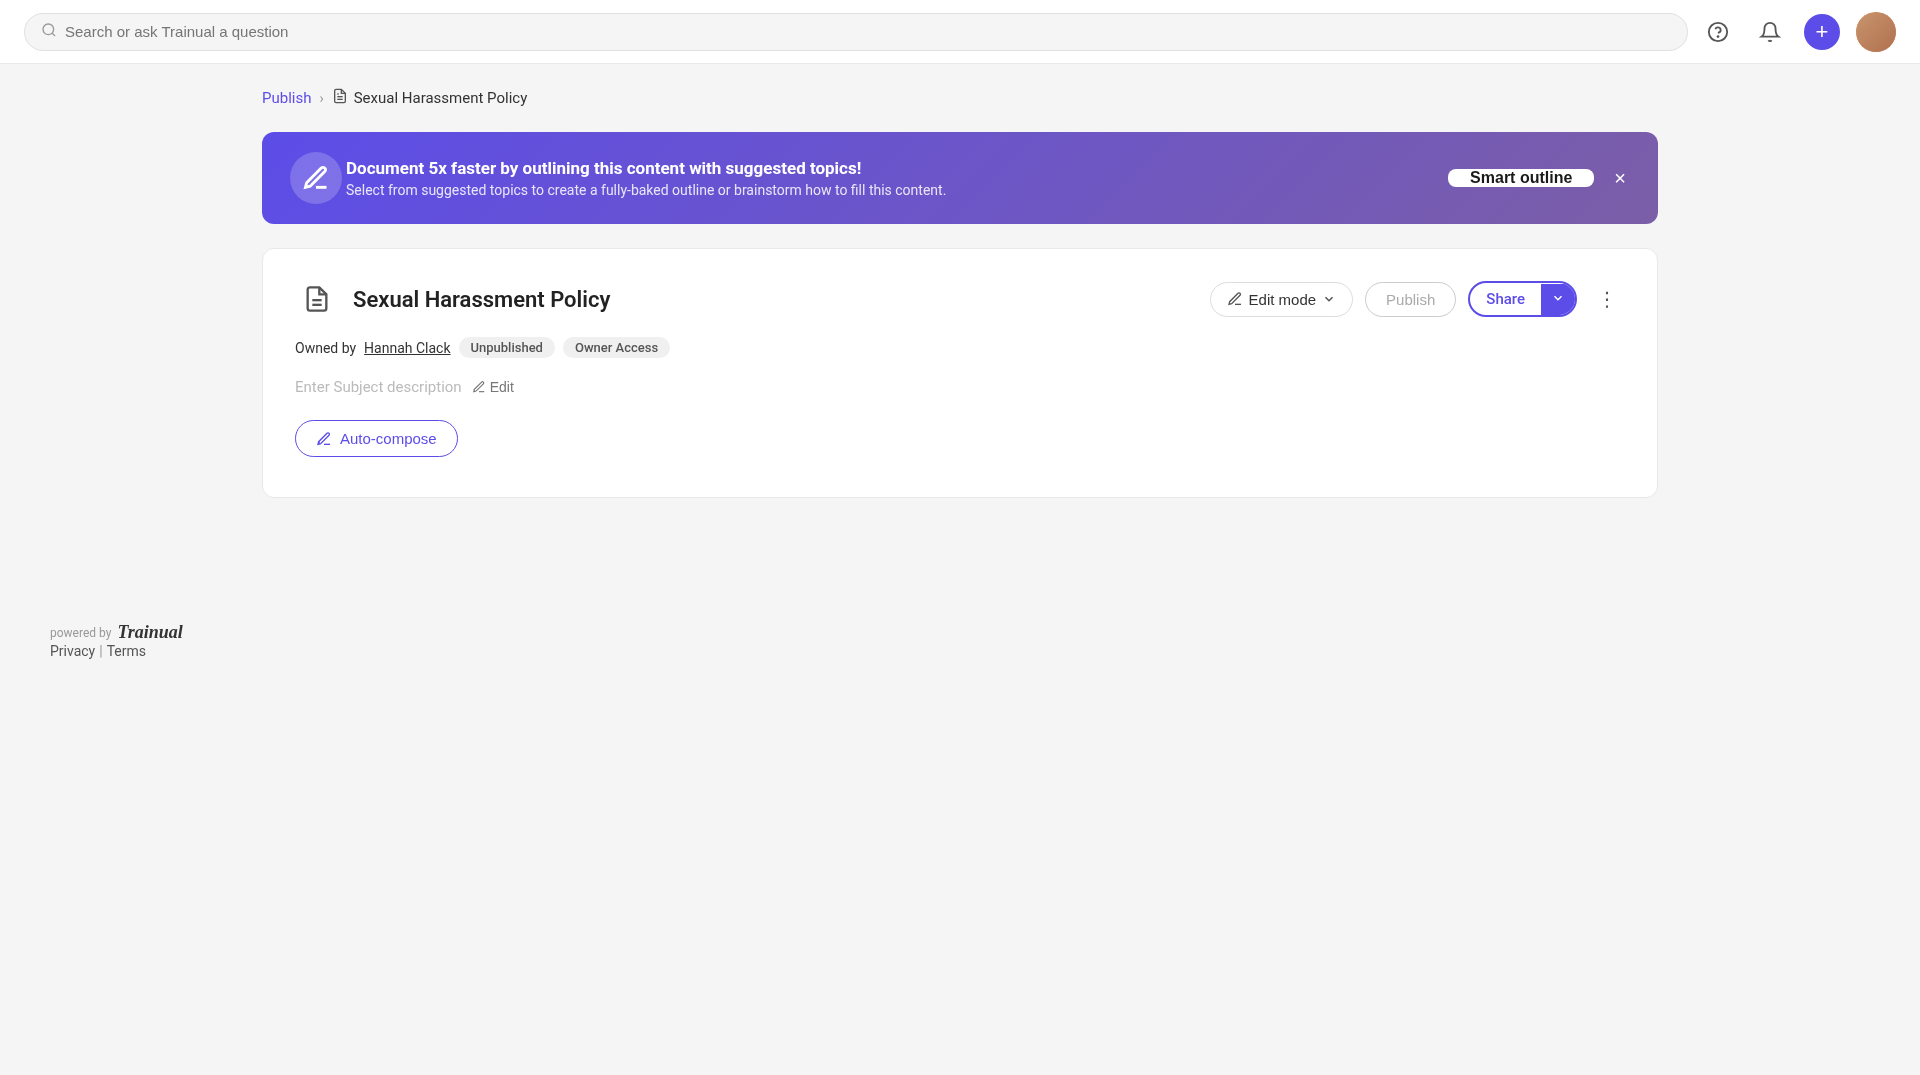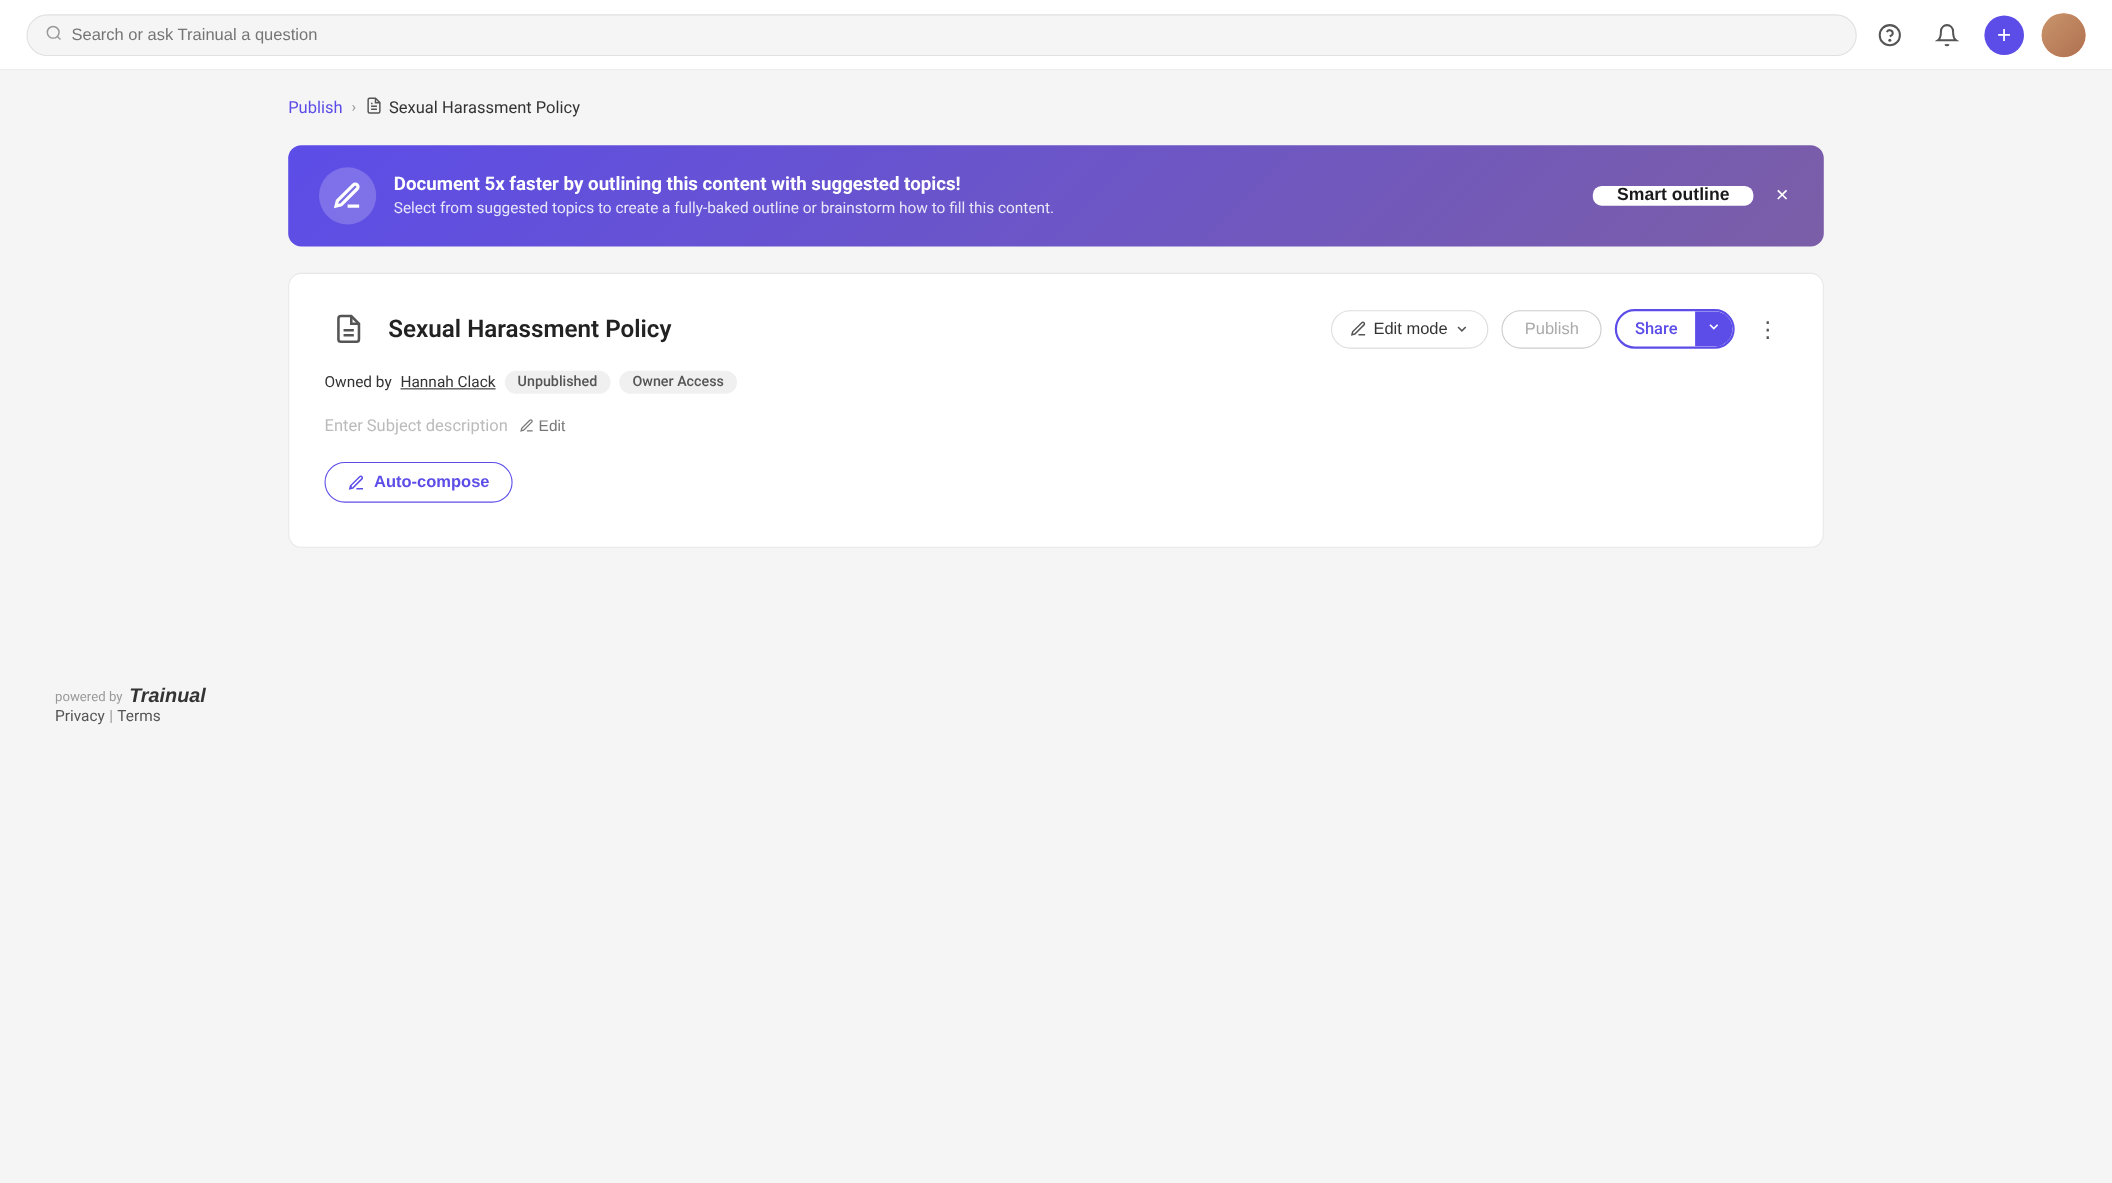--- a/index.html
+++ b/index.html
@@ -127,21 +127,21 @@
       border-radius: 12px;
       padding: 20px 28px;
       display: flex;
       align-items: center;
       justify-content: space-between;
       margin-bottom: 24px;
     }
     .banner-left {
       display: flex;
       align-items: center;
-      gap: 16px;
+      gap: 4px;
     }
     .banner-icon-circle {
       width: 52px;
       height: 52px;
       background: rgba(255,255,255,0.2);
       border-radius: 50%;
       display: flex;
       align-items: center;
       justify-content: center;
       font-size: 24px;
@@ -334,21 +334,21 @@
       display: flex;
       align-items: center;
       gap: 8px;
       border: 1.5px solid #5c4de8;
       border-radius: 24px;
       padding: 9px 20px;
       background: #fff;
       cursor: pointer;
       font-size: 15px;
       color: #5c4de8;
-      font-weight: 700;
+      font-weight: 400;
     }
 
     
     .bottom-card {
       background: #fff;
       border-radius: 12px;
       border: 1px solid #e8e8e8;
       padding: 18px 24px;
       display: flex;
       align-items: center;
@@ -397,21 +397,21 @@
       flex-direction: column;
     }
     .powered-by {
       display: flex;
       align-items: center;
       gap: 6px;
       font-size: 12px;
       color: #999;
     }
     .trainual-logo {
-      font-family: Liberation Sans, sans-serif;
+      font-family: Liberation Serif, serif;
       font-style: italic;
       font-size: 18px;
       color: #333;
       font-weight: 700;
     }
     .footer-links {
       display: flex;
       align-items: center;
       gap: 4px;
       font-size: 14px;

